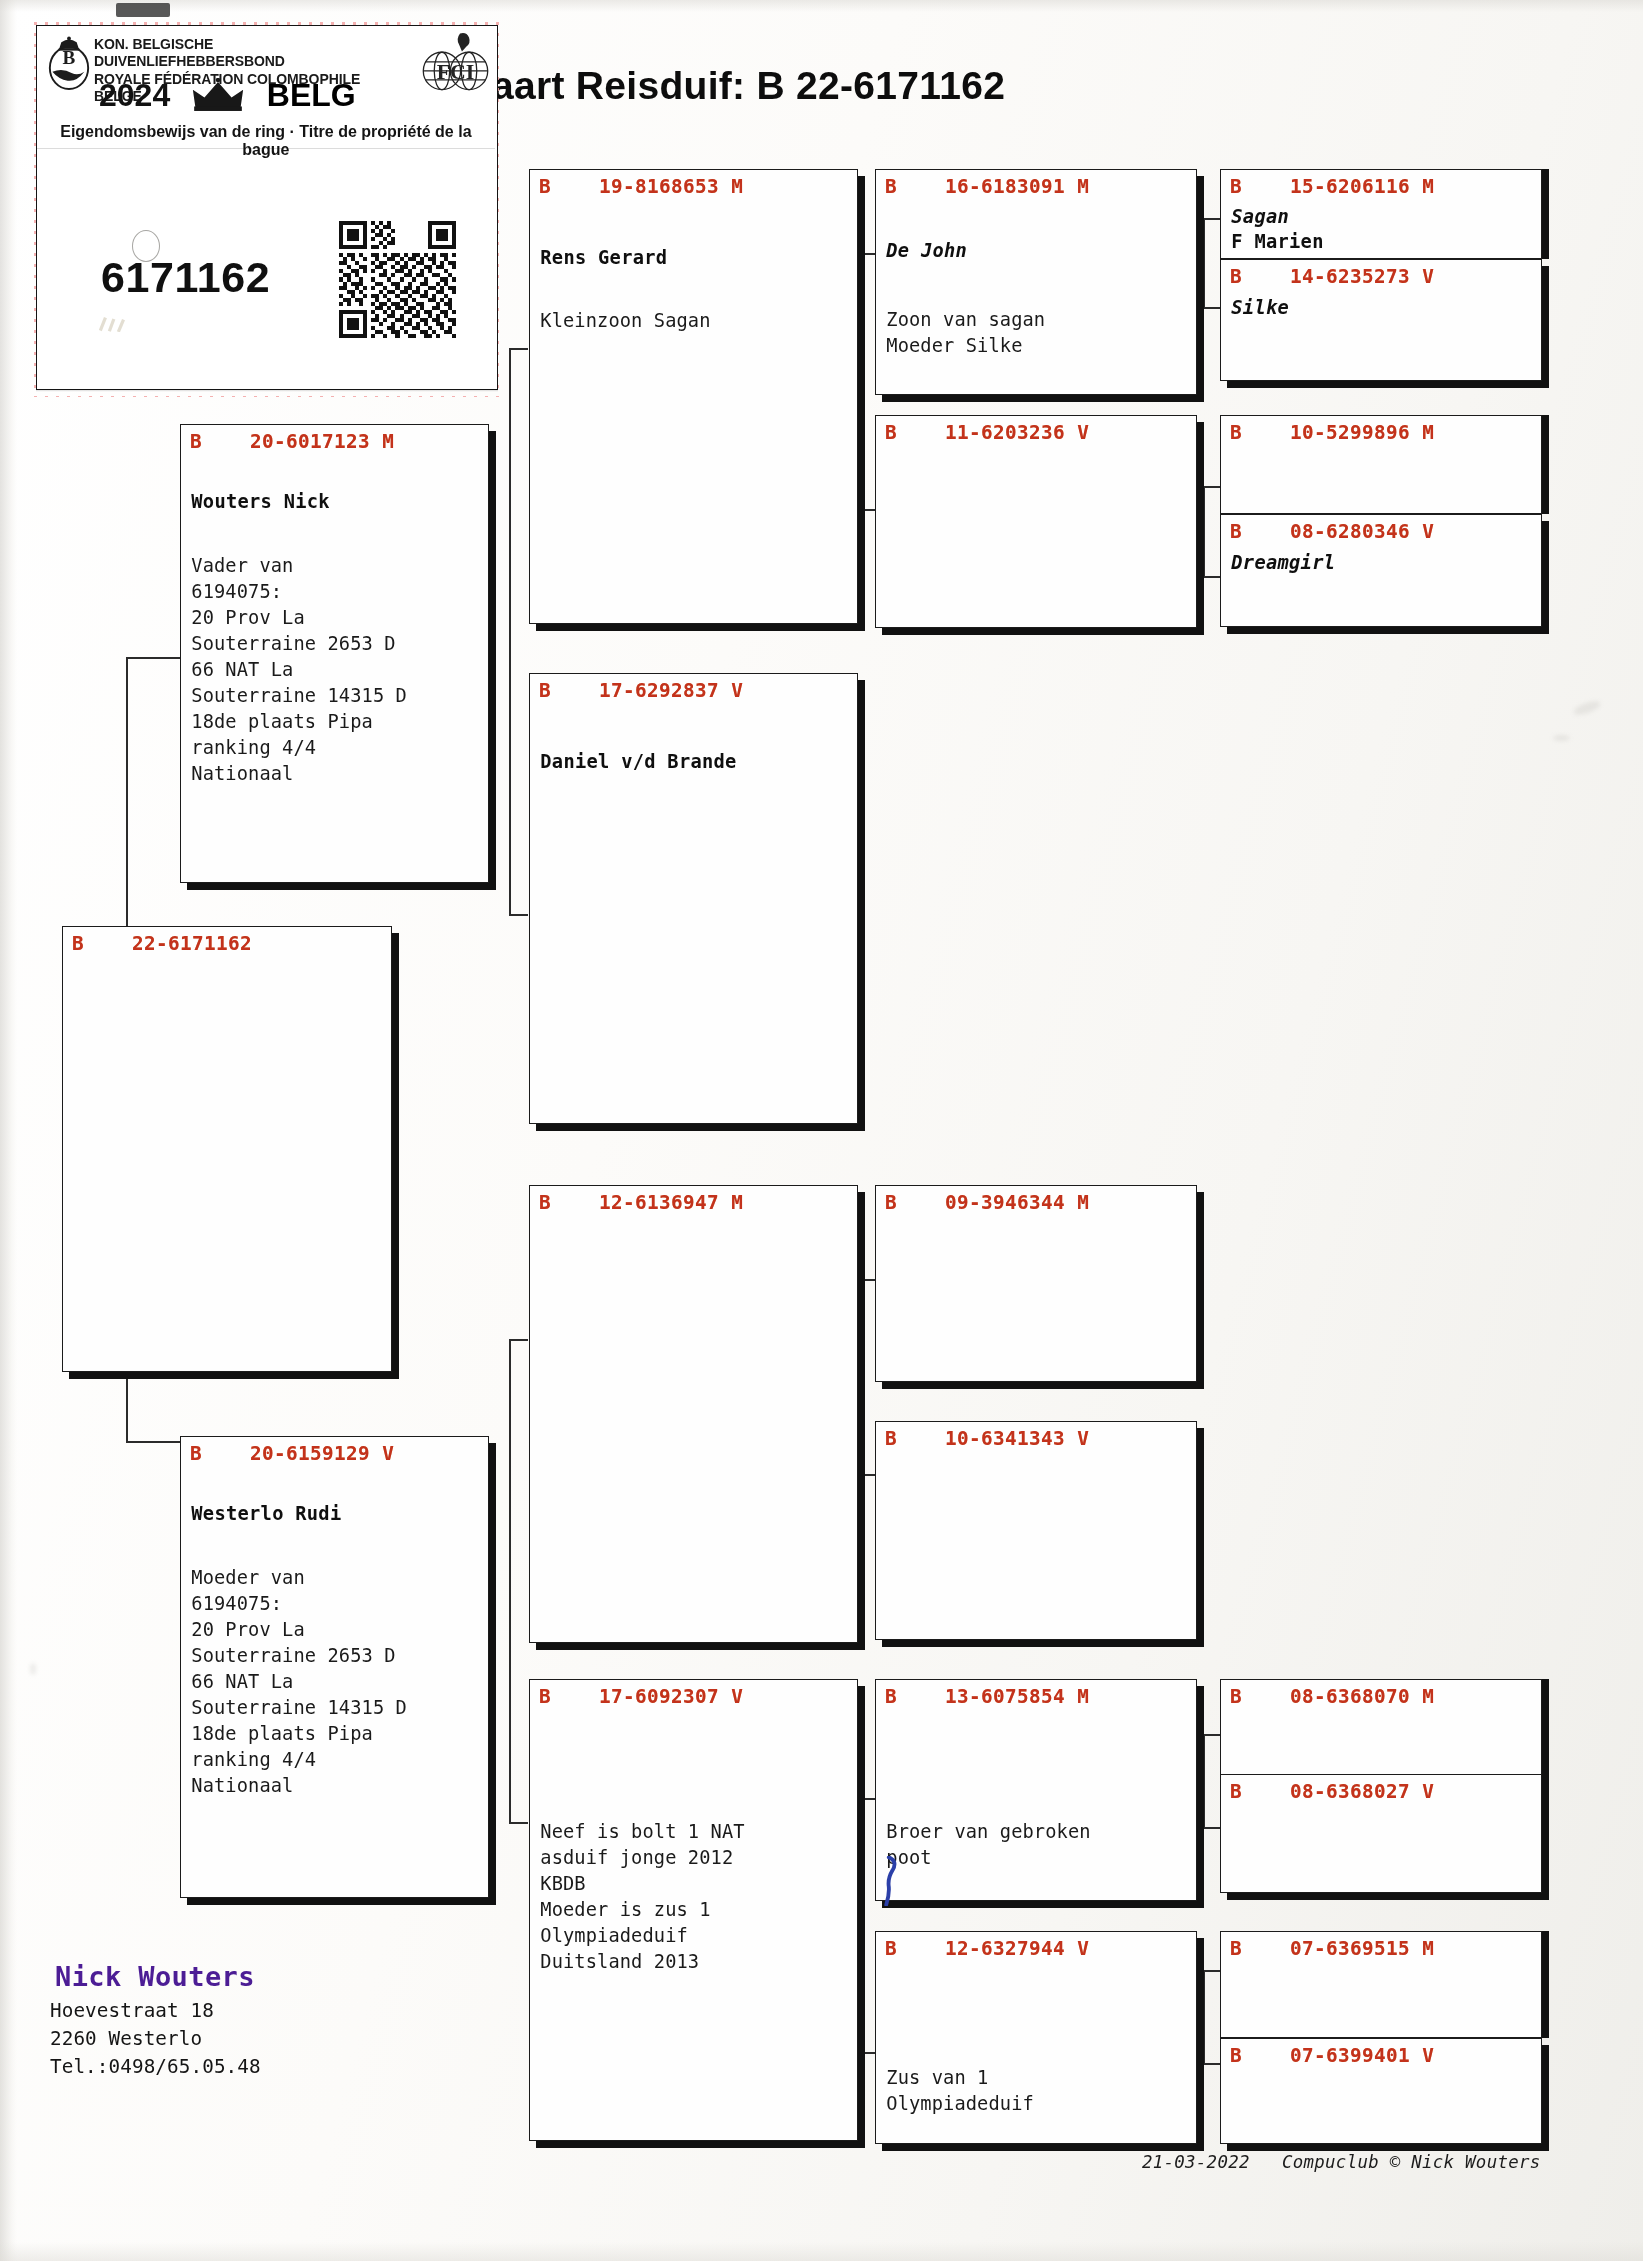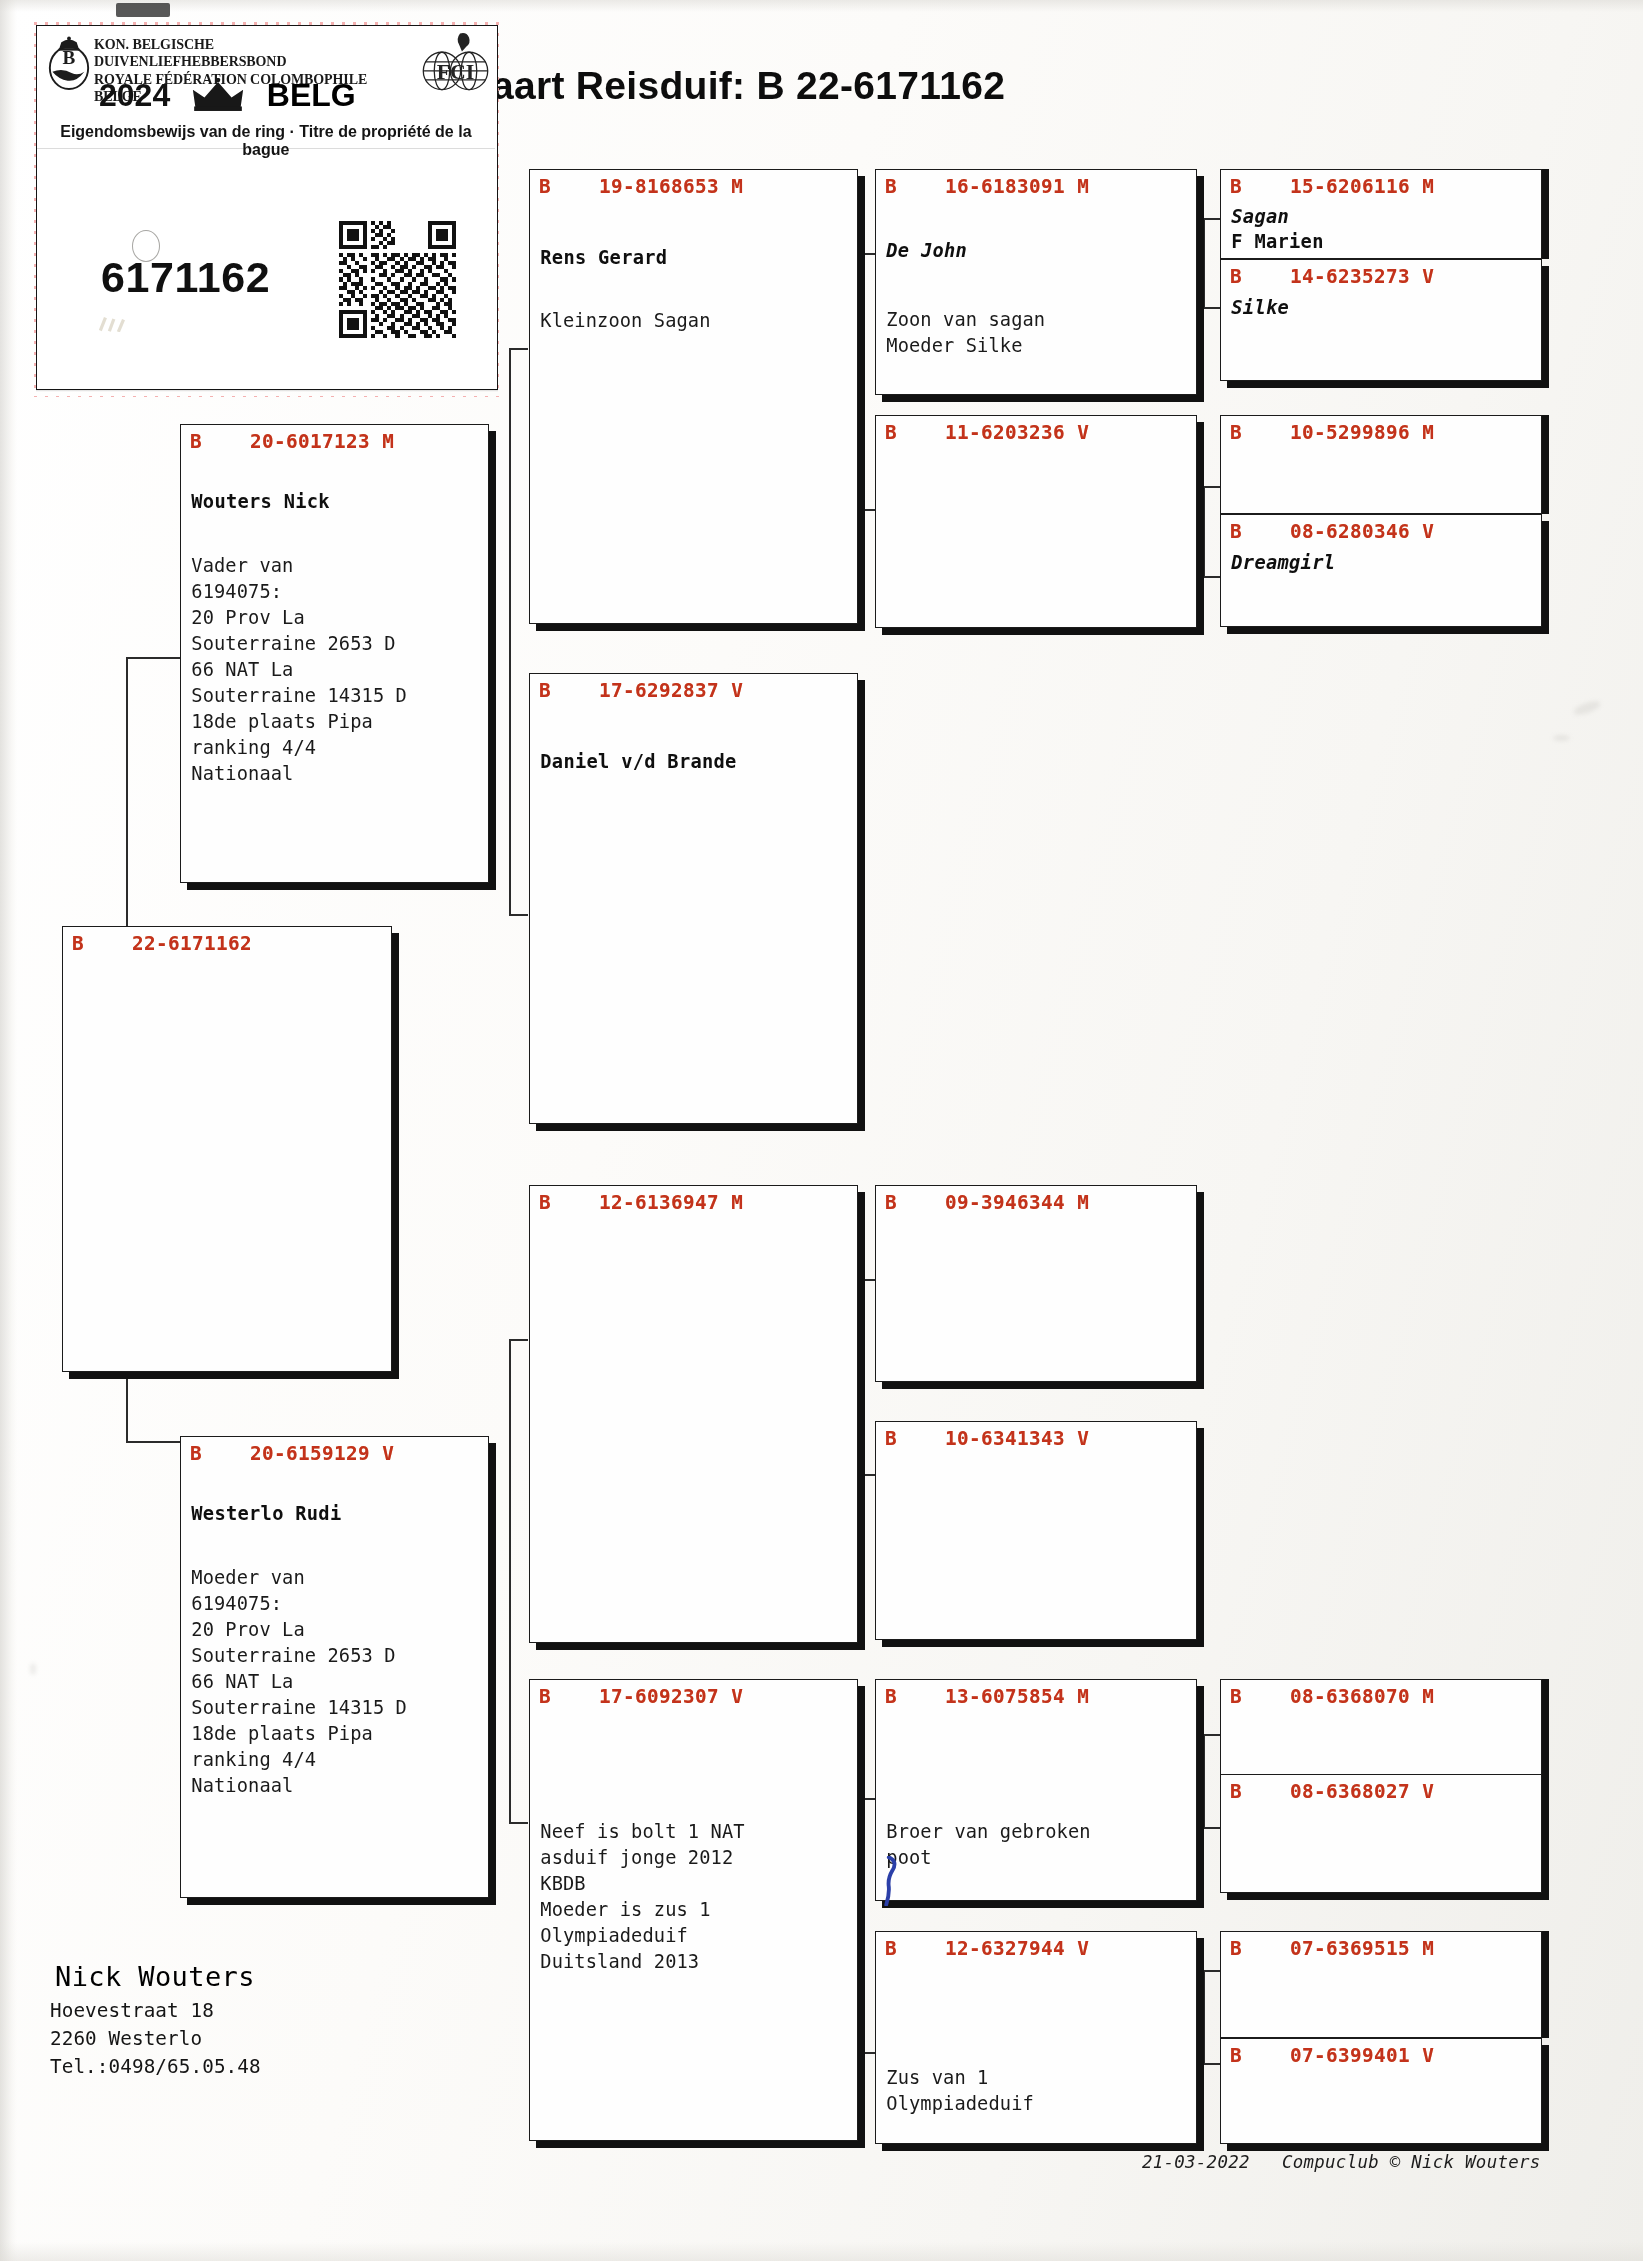--- a/index.html
+++ b/index.html
@@ -28,21 +28,21 @@
 
   
   .stamp{position:absolute;left:36px;top:24.5px;width:462px;height:365px;
      background:#fff;border:1.9px solid #141414;box-sizing:border-box;z-index:8;
      box-shadow:0 1.3px 0 rgba(0,0,0,.1);}
   .stamp-dots{position:absolute;left:30px;top:18px;width:474px;height:379px;z-index:7;
      background-image:radial-gradient(circle, #f2a3a3 1.5px, transparent 1.9px);
      background-size:11px 11px;opacity:.85;}
   .stamp-top{position:relative;height:128px;border-bottom:0;}
   .stamp-head{position:absolute;left:57px;top:10.3px;width:290px;
-     font-family:Liberation Serif, serif;font-weight:700;
+     font-family:Liberation Sans, sans-serif;font-weight:700;
      font-size:14px;line-height:17.4px;color:#1a1a1a;letter-spacing:-0.1px;}
   .kbdb-seal{position:absolute;left:9px;top:6.4px;width:46px;height:59px;}
   .fci-seal{position:absolute;right:6.4px;top:5.2px;width:71px;height:67px;}
   .yearrow{position:absolute;left:62px;top:46px;width:309px;height:48px;
      display:flex;align-items:center;gap:19.3px;}
   .yr{font-family:"Liberation Sans",sans-serif;font-weight:700;font-size:32px;color:#121212;}
   .belg{font-family:"Liberation Sans",sans-serif;font-weight:700;font-size:32px;color:#000000;}
   .stamp-sub{position:absolute;left:6.4px;top:97px;width:445px;text-align:center;
      font-family:"Liberation Sans",sans-serif;font-weight:700;font-size:16px;color:#141414;}
   .stamp-rule{position:absolute;left:0;top:122px;width:458px;height:1.3px;background:#9a9a9a;opacity:.35;}
@@ -65,21 +65,21 @@
   .nm{position:absolute;left:10.3px;font-weight:700;font-size:18.7px;color:#0f0f0f;letter-spacing:0.3px;white-space:pre;}
   .nm.it{font-style:italic;}
   .dsc{position:absolute;left:10.3px;font-size:18.7px;line-height:26px;color:#1a1a1a;white-space:pre-line;letter-spacing:0.1px;}
 
   
   .ln{position:absolute;background:#2b2b2b;}
   .lnv{width:1.5px;}
   .lnh{height:1.5px;}
 
   
-  .owner-name{position:absolute;left:55px;top:1961px;font-weight:400;font-size:27px;color:#000000;letter-spacing:0.4px;}
+  .owner-name{position:absolute;left:55px;top:1961px;font-weight:700;font-size:27px;color:#4c1d95;letter-spacing:0.4px;}
   .owner-lines{position:absolute;left:50px;top:1997px;font-size:19.3px;line-height:28px;color:#151515;white-space:pre-line;letter-spacing:0.1px;}
 
   .footer{position:absolute;left:1142px;top:2152px;font-size:17.4px;font-style:italic;color:#1c1c1c;letter-spacing:0.3px;white-space:pre;}
 
   .penmark{position:absolute;left:881px;top:1856px;width:22px;height:50px;z-index:6;}
 </style>
 </head>
 <body>
 
 <div class="paper"></div>

